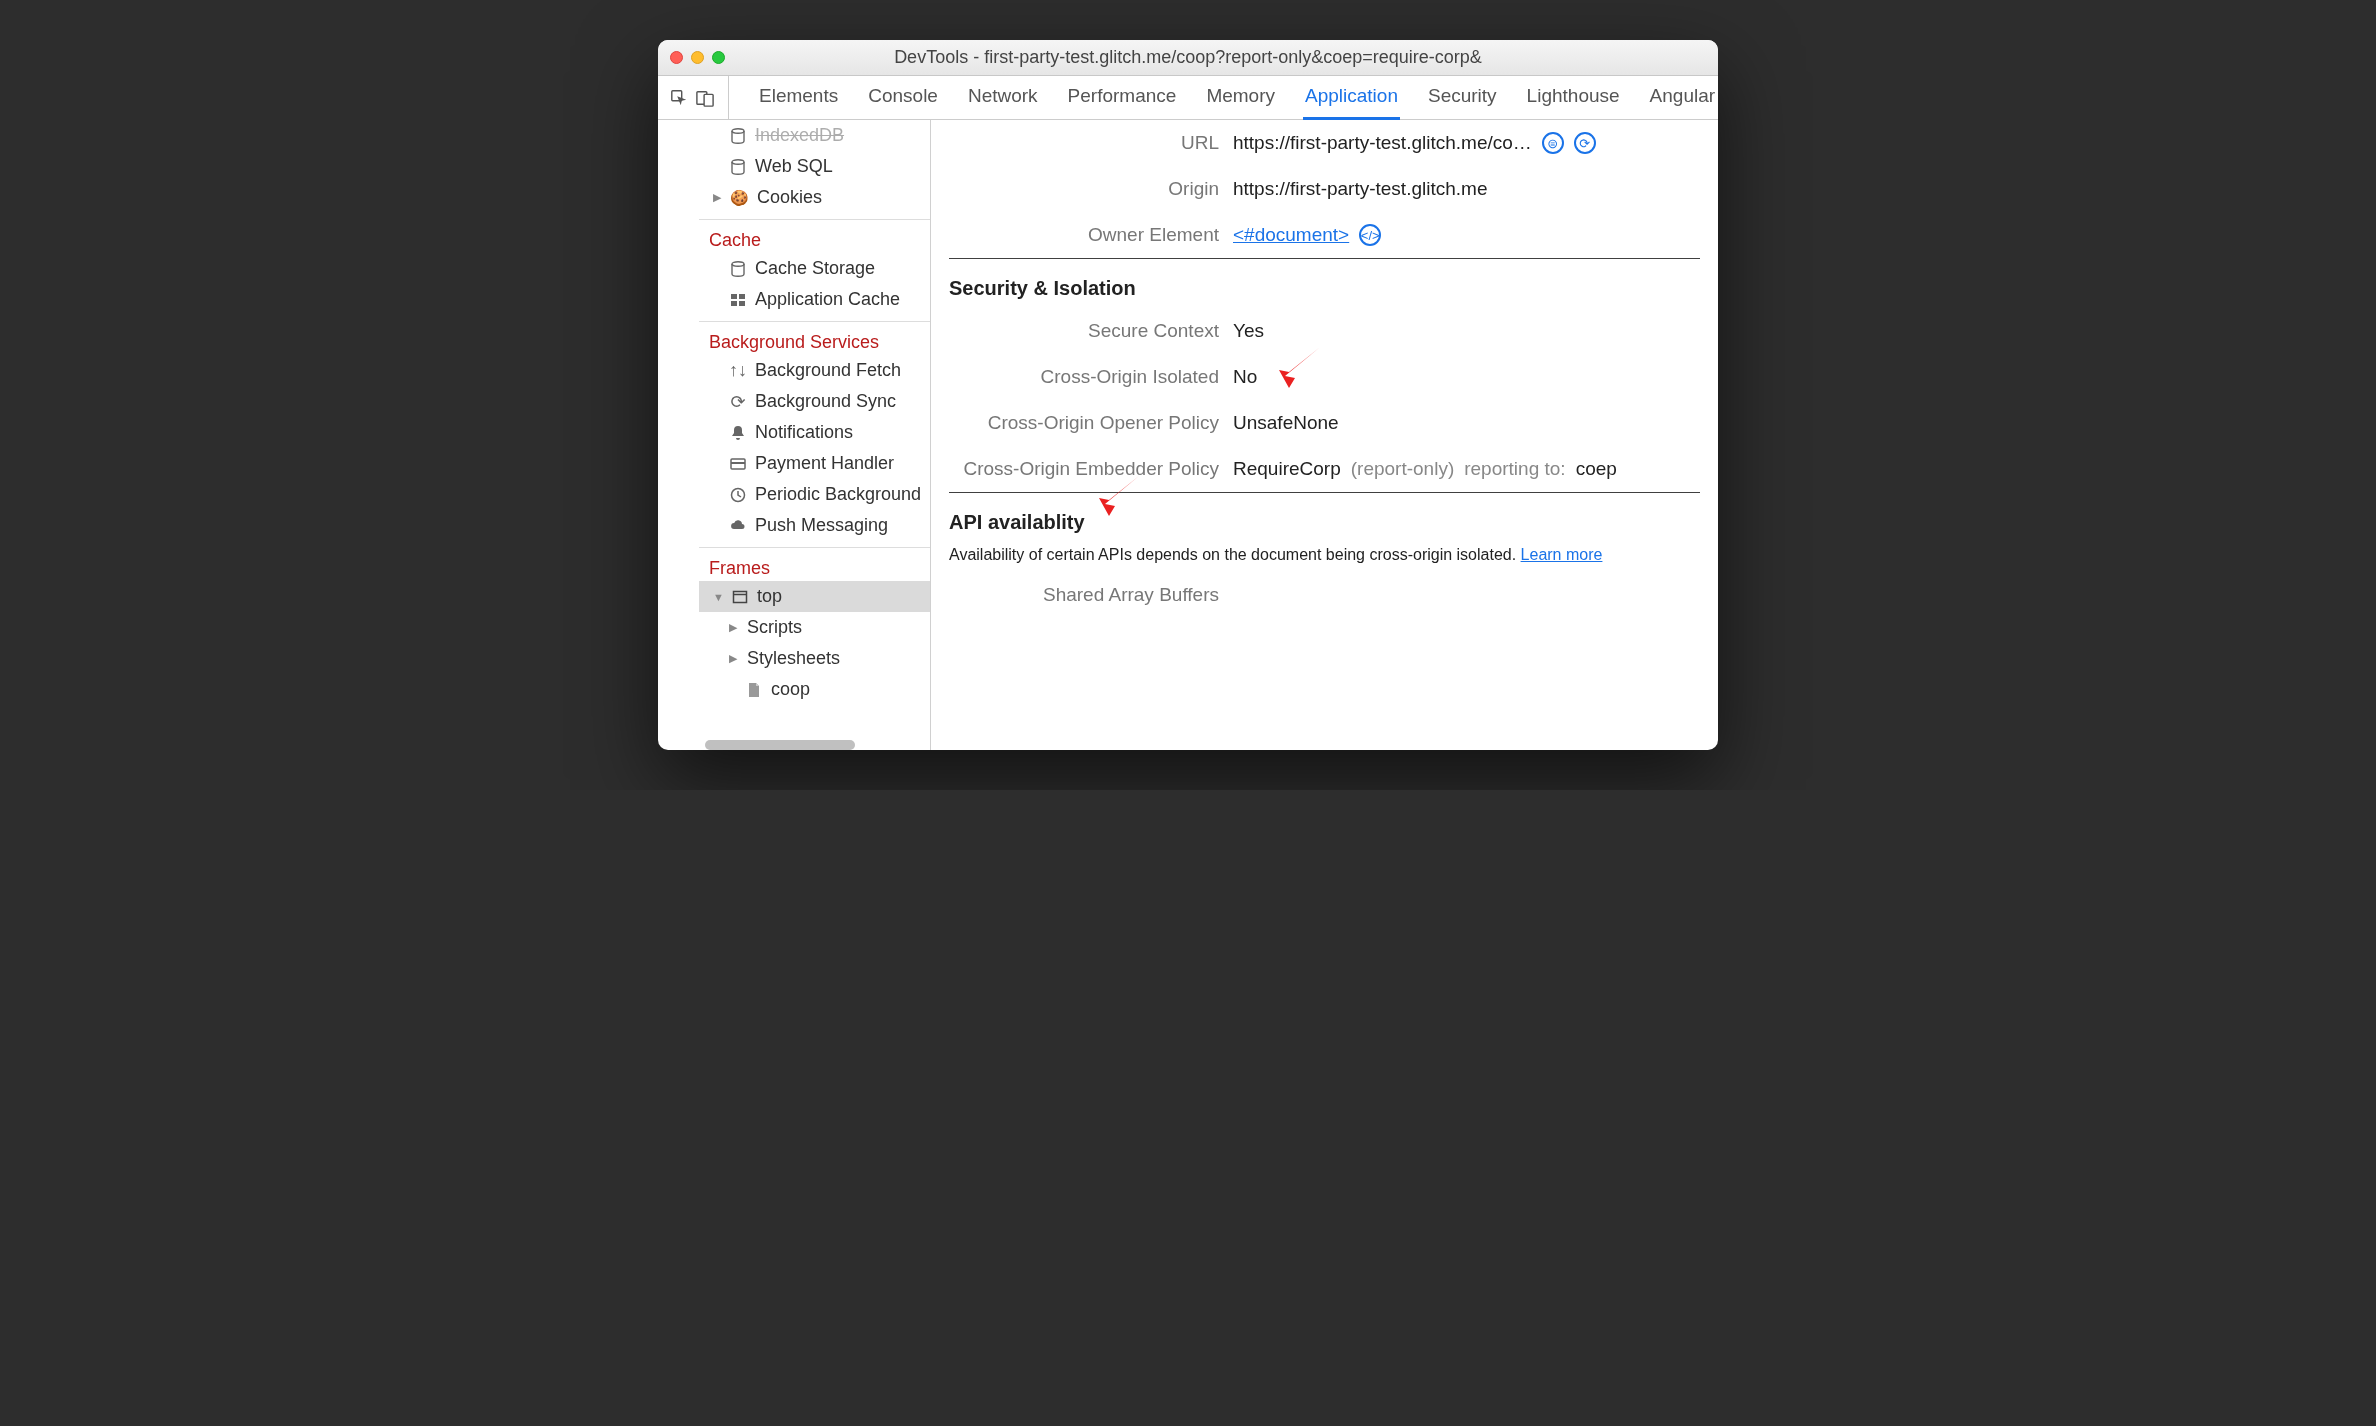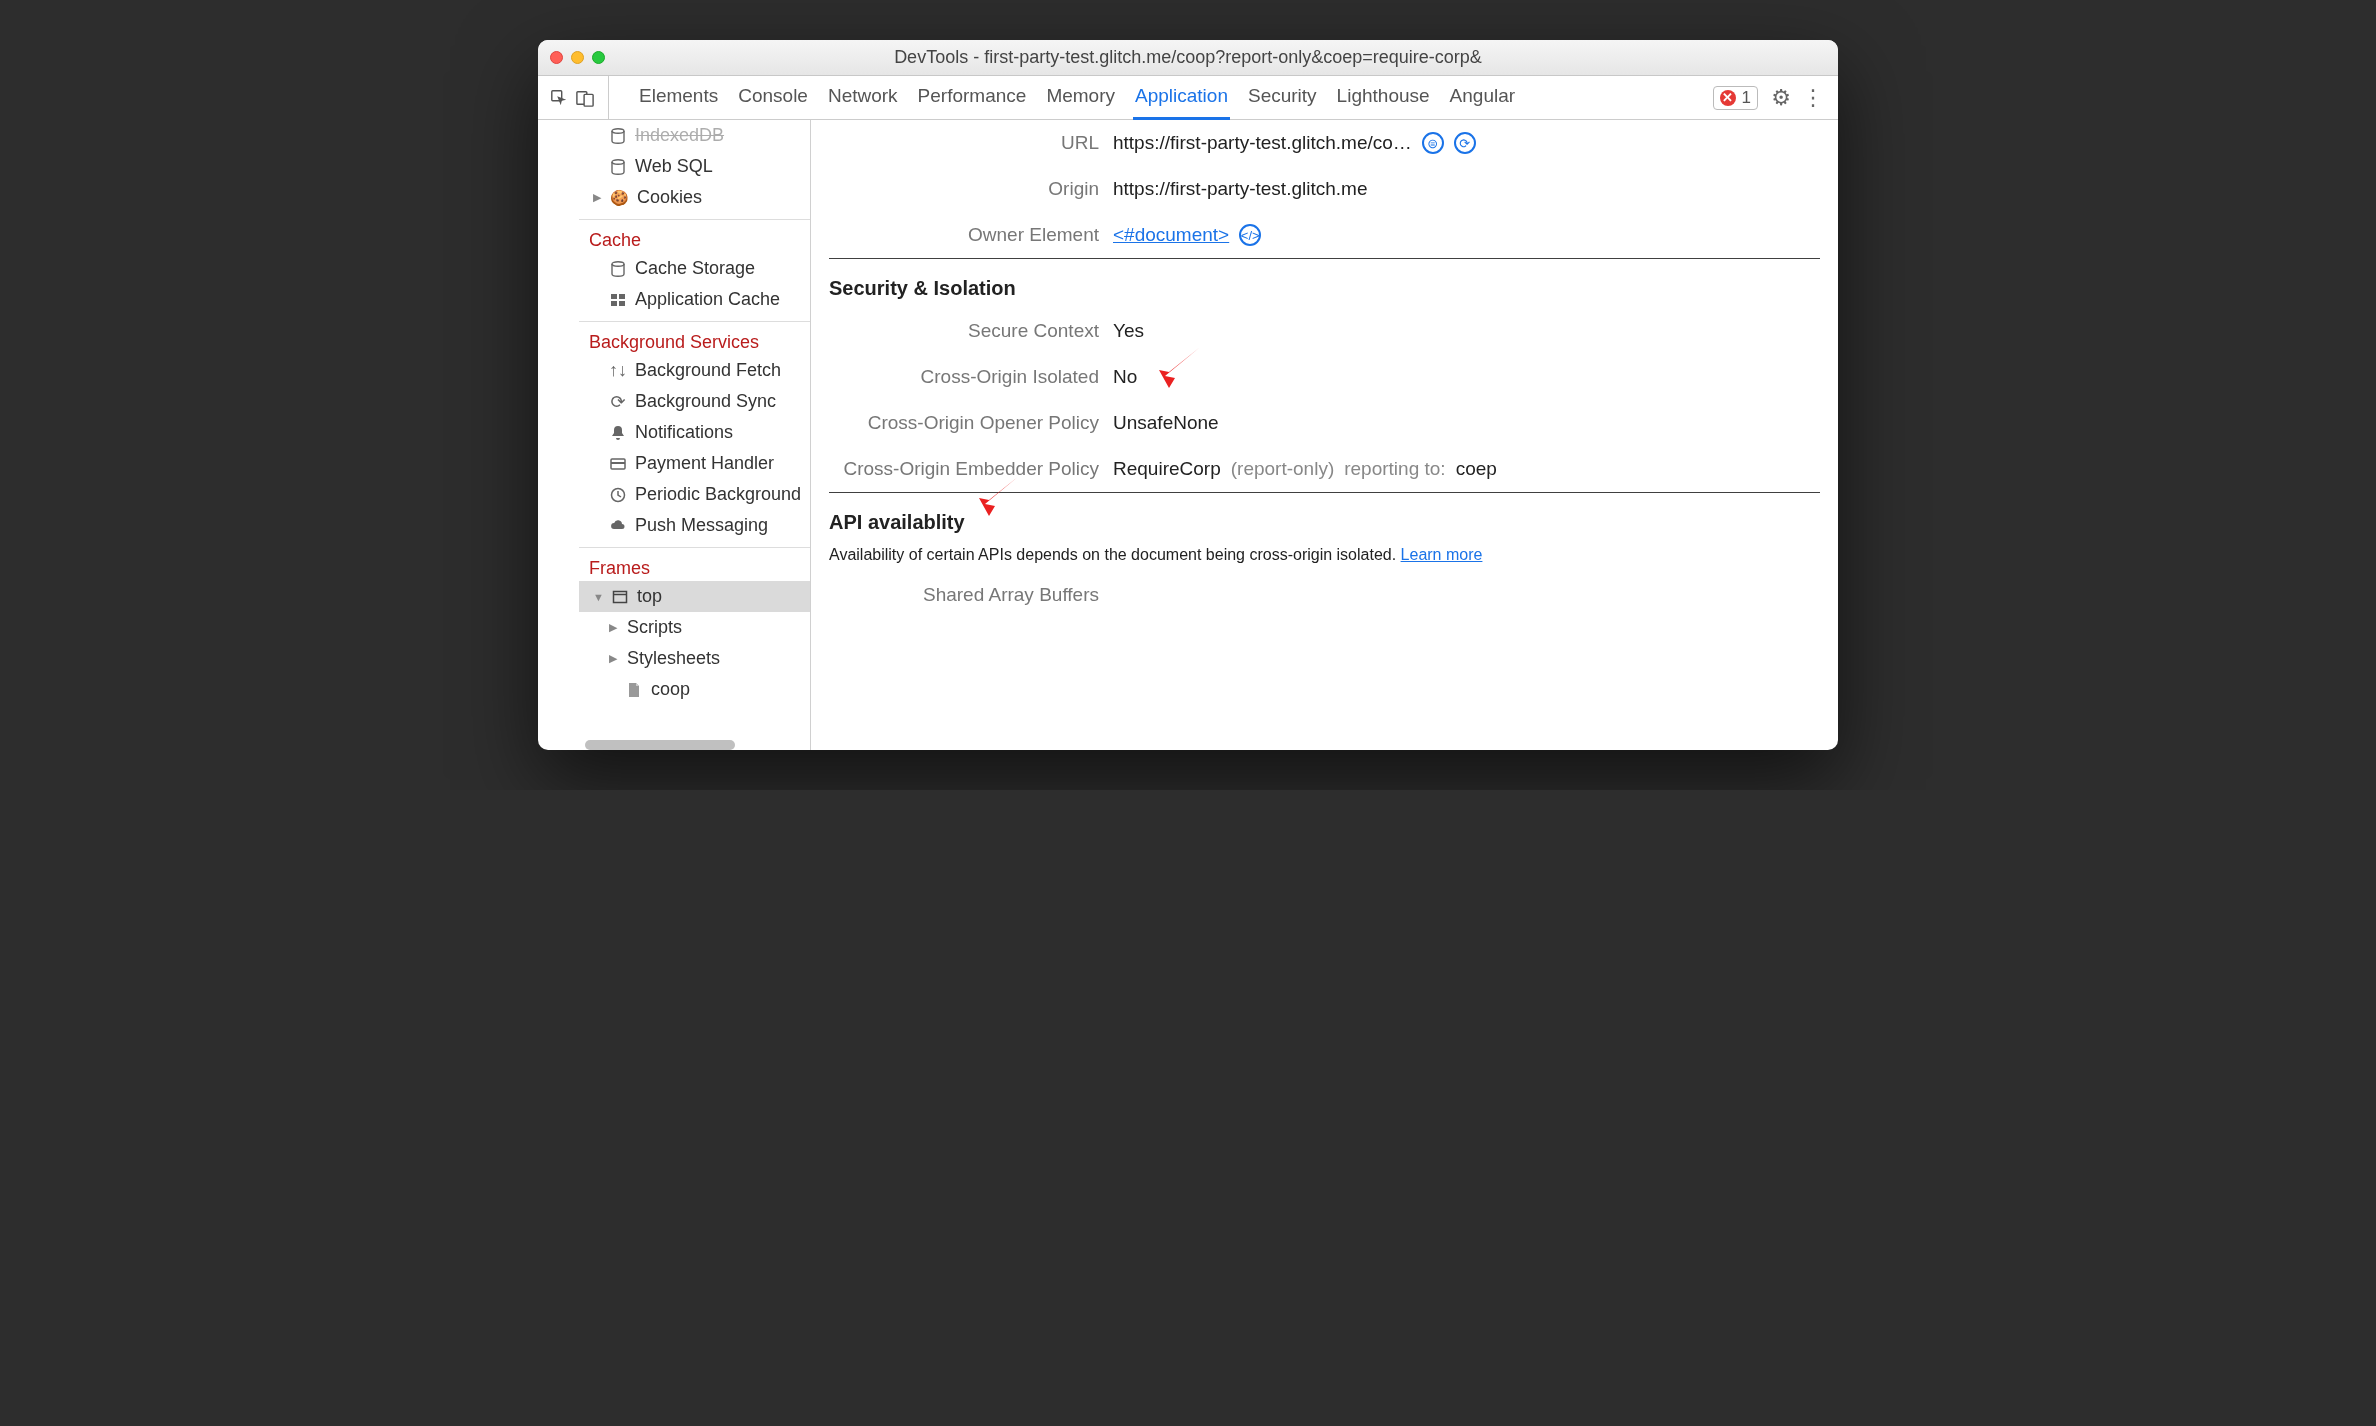--- a/index.html
+++ b/index.html
@@ -7,21 +7,21 @@
       font-family: -apple-system, BlinkMacSystemFont, "Segoe UI", Helvetica, Arial, sans-serif;
       background: #2d2d2d;
       padding: 40px;
       font-size: 22px;
     }
     .window {
       background: #fff;
       border-radius: 10px;
       box-shadow: 0 30px 80px rgba(0,0,0,0.6);
       overflow: hidden;
-      width: 1300px;
+      width: 1060px;
       margin: 0 auto;
     }
     .titlebar {
       background: linear-gradient(#f5f5f5, #e6e6e6);
       border-bottom: 1px solid #c8c8c8;
       height: 36px;
       display: flex;
       align-items: center;
       padding: 0 12px;
       position: relative;
@@ -36,21 +36,21 @@
       display: flex;
       align-items: center;
       border-bottom: 1px solid #ccc;
       height: 44px;
       padding: 0 10px;
       font-size: 19px;
       color: #555;
       gap: 6px;
     }
     .tabbar .left-buttons { display: flex; gap: 8px; padding: 0 14px 0 2px; border-right: 1px solid #ccc; height: 100%; align-items: center; }
-    .tabbar .tabs { display: flex; gap: 16px; padding-left: 22px; flex: 1; }
+    .tabbar .tabs { display: flex; gap: 26px; padding-left: 22px; flex: 1; }
     .tab { cursor: pointer; padding: 10px 2px; }
     .tab.active { color: #1a73e8; border-bottom: 3px solid #1a73e8; }
     .tabbar .right-buttons { display: flex; gap: 14px; align-items: center; padding-right: 6px; }
     .error-badge {
       border: 1px solid #bbb;
       border-radius: 4px;
       padding: 1px 6px;
       display: flex;
       align-items: center;
       gap: 6px;

